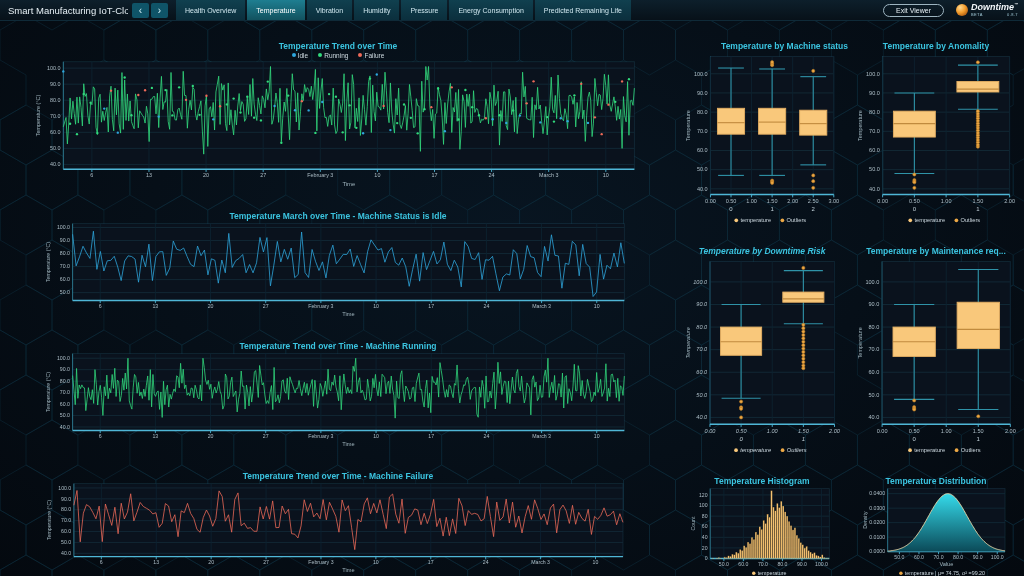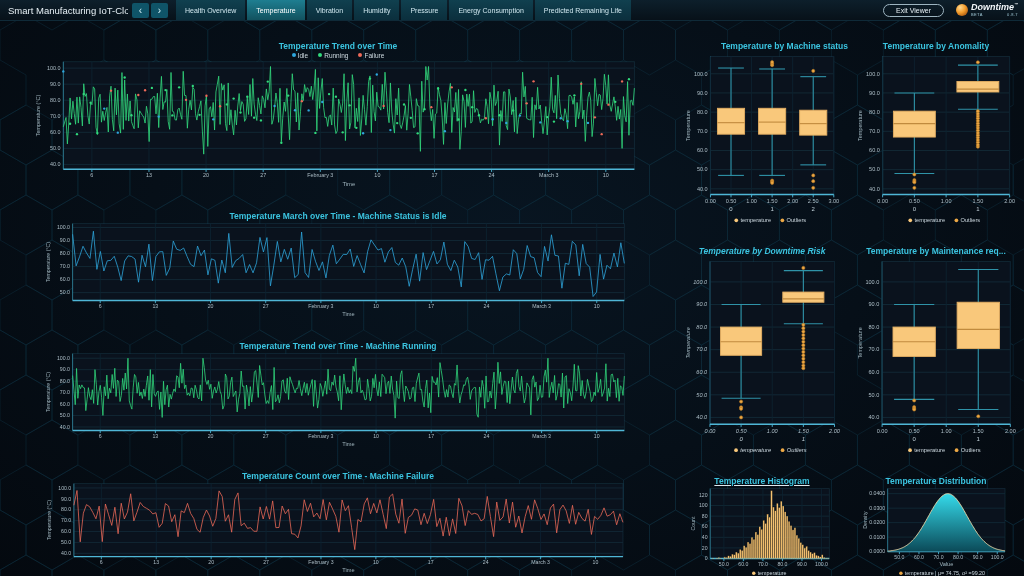--- a/index.html
+++ b/index.html
@@ -640,21 +640,21 @@
             <line x1="634.4" y1="91" x2="634.4" y2="94" stroke="#4fb6d6" stroke-width="1"></line>
             <text x="634.4" y="100" font-size="6" fill="#aebfc8" text-anchor="middle">10</text>
           </g>
           <line x1="34" y1="91" x2="666" y2="91" stroke="#4fb6d6" stroke-width="1.6"></line>
           <text x="350" y="109" font-size="6.5" fill="#9fb4bd" text-anchor="middle">Time</text>
           <text x="8" y="47" font-size="6" fill="#9fb4bd" text-anchor="middle" transform="rotate(-90 8 47)">Temperature (°C)</text>
           <path d="M34.0 28.1L35.5 44.6L37.0 61.5L38.5 20.0L40.0 54.2L41.5 38.9L43.1 43.1L44.6 38.8L46.1 41.9L47.6 42.3L49.1 68.3L50.6 55.3L52.1 42.0L53.6 52.0L55.1 55.8L56.6 44.3L58.1 60.0L59.6 21.3L61.2 38.7L62.7 61.9L64.2 46.7L65.7 39.3L67.2 53.0L68.7 73.8L70.2 41.0L71.7 51.3L73.2 27.6L74.7 54.7L76.2 42.7L77.7 47.9L79.3 26.9L80.8 42.8L82.3 19.8L83.8 52.1L85.3 33.3L86.8 35.4L88.3 57.9L89.8 50.9L91.3 31.4L92.8 44.9L94.3 25.2L95.8 43.5L97.4 8.3L98.9 57.2L100.4 62.4L101.9 66.6L103.4 41.5L104.9 26.9L106.4 29.6L107.9 48.4L109.4 36.0L110.9 51.4L112.4 46.9L113.9 54.4L115.5 43.6L117.0 52.0L118.5 39.2L120.0 28.6L121.5 56.4L123.0 21.3L124.5 64.0L126.0 26.9L127.5 49.0L129.0 52.0L130.5 47.4L132.0 45.7L133.6 66.9L135.1 46.9L136.6 76.1L138.1 34.7L139.6 61.5L141.1 44.5L142.6 39.1L144.1 64.2L145.6 49.6L147.1 55.1L148.6 48.4L150.1 43.5L151.7 46.6L153.2 28.4L154.7 29.7L156.2 42.1L157.7 14.1L159.2 36.9L160.7 20.8L162.2 43.1L163.7 38.9L165.2 50.6L166.7 48.0L168.2 51.3L169.8 42.4L171.3 43.1L172.8 53.6L174.3 39.2L175.8 44.4L177.3 53.3L178.8 55.0L180.3 38.8L181.8 57.1L183.3 8.3L184.8 19.0L186.3 33.3L187.9 38.3L189.4 33.5L190.9 43.9L192.4 38.0L193.9 54.2L195.4 45.9L196.9 41.2L198.4 48.1L199.9 43.7L201.4 35.0L202.9 46.0L204.4 49.9L206.0 66.6L207.5 62.6L209.0 26.4L210.5 30.5L212.0 54.9L213.5 51.5L215.0 35.8L216.5 29.9L218.0 52.2L219.5 48.9L221.0 45.8L222.5 69.8L224.1 55.2L225.6 48.4L227.1 22.9L228.6 40.5L230.1 40.1L231.6 66.5L233.1 39.0L234.6 47.5L236.1 62.9L237.6 40.8L239.1 58.5L240.6 46.8L242.2 24.2L243.7 22.4L245.2 36.7L246.7 53.2L248.2 16.6L249.7 27.8L251.2 38.9L252.7 36.3L254.2 50.3L255.7 60.2L257.2 56.9L258.7 60.1L260.3 47.4L261.8 39.6L263.3 67.1L264.8 18.8L266.3 58.2L267.8 56.0L269.3 50.2L270.8 59.4L272.3 51.9L273.8 34.3L275.3 33.0L276.8 45.9L278.4 48.4L279.9 31.2L281.4 55.6L282.9 29.5L284.4 34.5L285.9 38.4L287.4 43.5L288.9 48.0L290.4 42.7L291.9 42.9L293.4 33.8L294.9 43.4L296.5 51.2L298.0 42.7L299.5 35.8L301.0 47.7L302.5 37.2L304.0 50.7L305.5 43.8L307.0 38.0L308.5 32.6L310.0 63.4L311.5 33.5L313.0 46.8L314.6 65.4L316.1 55.6L317.6 37.2L319.1 41.3L320.6 51.9L322.1 43.5L323.6 34.4L325.1 49.5L326.6 20.8L328.1 43.7L329.6 45.5L331.1 35.5L332.7 39.2L334.2 27.6L335.7 41.3L337.2 47.2L338.7 57.0L340.2 28.4L341.7 67.3L343.2 43.4L344.7 26.3L346.2 38.6L347.7 48.6L349.2 41.4L350.8 48.1L352.3 44.4L353.8 48.8L355.3 17.4L356.8 23.3L358.3 8.3L359.8 46.9L361.3 35.8L362.8 30.6L364.3 48.0L365.8 44.9L367.3 48.6L368.9 56.0L370.4 55.3L371.9 32.3L373.4 42.9L374.9 57.2L376.4 52.0L377.9 31.4L379.4 42.1L380.9 26.8L382.4 43.7L383.9 51.4L385.4 35.3L387.0 52.2L388.5 26.6L390.0 28.5L391.5 30.6L393.0 48.9L394.5 37.1L396.0 34.6L397.5 48.6L399.0 28.7L400.5 43.6L402.0 50.7L403.5 76.9L405.1 34.4L406.6 53.5L408.1 54.4L409.6 27.2L411.1 22.6L412.6 44.2L414.1 57.9L415.6 40.1L417.1 42.9L418.6 46.5L420.1 55.2L421.6 53.7L423.2 42.2L424.7 41.4L426.2 57.9L427.7 37.0L429.2 30.9L430.7 25.3L432.2 44.4L433.7 44.0L435.2 57.4L436.7 64.2L438.2 42.9L439.7 33.4L441.3 65.1L442.8 48.1L444.3 70.7L445.8 29.1L447.3 35.7L448.8 35.6L450.3 38.9L451.8 30.5L453.3 52.8L454.8 13.3L456.3 22.5L457.8 32.2L459.4 45.0L460.9 53.1L462.4 44.2L463.9 52.8L465.4 38.9L466.9 40.2L468.4 48.1L469.9 53.5L471.4 37.3L472.9 39.2L474.4 16.0L475.9 43.2L477.5 59.5L479.0 50.1L480.5 45.6L482.0 38.7L483.5 39.4L485.0 32.6L486.5 30.0L488.0 38.1L489.5 55.4L491.0 45.8L492.5 43.3L494.0 41.9L495.6 41.9L497.1 72.2L498.6 75.9L500.1 41.2L501.6 53.0L503.1 33.6L504.6 40.6L506.1 65.6L507.6 28.6L509.1 58.2L510.6 57.8L512.1 45.9L513.7 53.9L515.2 37.3L516.7 24.2L518.2 66.4L519.7 47.0L521.2 12.9L522.7 37.2L524.2 23.9L525.7 49.8L527.2 40.5L528.7 34.5L530.2 35.4L531.8 59.1L533.3 34.5L534.8 60.4L536.3 44.7L537.8 29.8L539.3 44.6L540.8 48.0L542.3 25.6L543.8 21.2L545.3 40.7L546.8 45.9L548.3 28.7L549.9 47.1L551.4 59.5L552.9 53.5L554.4 36.5L555.9 39.4L557.4 42.0L558.9 73.2L560.4 32.7L561.9 28.4L563.4 41.4L564.9 35.5L566.4 56.9L568.0 53.8L569.5 39.2L571.0 53.0L572.5 52.6L574.0 29.5L575.5 21.9L577.0 35.7L578.5 8.3L580.0 53.2L581.5 42.3L583.0 35.7L584.5 47.9L586.1 28.0L587.6 56.4L589.1 50.4L590.6 37.5L592.1 38.1L593.6 52.8L595.1 25.3L596.6 65.3L598.1 29.6L599.6 28.2L601.1 60.2L602.6 43.2L604.2 47.7L605.7 57.0L607.2 40.3L608.7 15.2L610.2 45.4L611.7 45.7L613.2 16.8L614.7 25.3L616.2 51.5L617.7 33.8L619.2 49.4L620.7 54.4L622.3 46.5L623.8 32.5L625.3 40.1L626.8 46.7L628.3 58.0L629.8 55.7L631.3 47.1L632.8 51.2L634.3 24.6L635.8 47.3L637.3 42.7L638.8 32.4L640.4 52.1L641.9 48.0L643.4 42.5L644.9 14.6L646.4 57.4L647.9 42.7L649.4 52.2L650.9 27.2L652.4 26.5L653.9 35.4L655.4 33.4L656.9 53.4L658.5 31.3L660.0 57.6L661.5 39.8L663.0 41.6L664.5 50.9L666.0 28.7" fill="none" stroke="#31d97c" stroke-width="0.9" stroke-linejoin="round"></path>
         </svg>
       </section>
       <section class="panel" style="width: 676px; height: 126px;">
-        <div class="ctitle">Temperature Count over Time - Machine Failure</div>
+        <div class="ctitle">Temperature Trend over Time - Machine Failure</div>
         <svg width="676" height="111" viewBox="0 0 676 111">
           <rect x="34" y="3" width="632" height="84" fill="#0a121d" stroke="rgba(77,166,199,0.16)"></rect>
           <g>
             <line x1="34" y1="83.23880597014926" x2="666" y2="83.23880597014926" stroke="#122a37" stroke-width="1"></line>
             <text x="31" y="85.23880597014926" font-size="6" fill="#aebfc8" text-anchor="end">40.0</text>
             <line x1="34" y1="70.70149253731343" x2="666" y2="70.70149253731343" stroke="#122a37" stroke-width="1"></line>
             <text x="31" y="72.70149253731343" font-size="6" fill="#aebfc8" text-anchor="end">50.0</text>
             <line x1="34" y1="58.16417910447761" x2="666" y2="58.16417910447761" stroke="#122a37" stroke-width="1"></line>
             <text x="31" y="60.16417910447761" font-size="6" fill="#aebfc8" text-anchor="end">60.0</text>
             <line x1="34" y1="45.626865671641795" x2="666" y2="45.626865671641795" stroke="#122a37" stroke-width="1"></line>
@@ -1042,21 +1042,21 @@
               <circle cx="60.05" cy="209" r="2" fill="#f9c87b"></circle>
               <text x="64.55" y="211" font-size="6.2" fill="#cfdbe2" text-anchor="start">temperature</text>
             </g>
             <g>
               <circle cx="110.15" cy="209" r="2" fill="#eda845"></circle>
               <text x="114.65" y="211" font-size="6.2" fill="#cfdbe2" text-anchor="start">Outliers</text>
             </g>
           </g>
         </svg>
       </section>
-      <section class="panel" style="width: 172px; height: 121px; text-decoration: underline;">
+      <section class="panel" style="width: 172px; height: 121px;">
         <div class="ctitle">Temperature Histogram</div>
         <svg width="172" height="106" viewBox="0 0 172 106">
           <rect x="26" y="3" width="138" height="81" fill="#0a121d" stroke="rgba(77,166,199,0.16)"></rect>
           <g>
             <line x1="26" y1="84" x2="164" y2="84" stroke="#122a37" stroke-width="1"></line>
             <text x="23" y="86" font-size="6" fill="#aebfc8" text-anchor="end">0</text>
             <line x1="26" y1="71.72727272727273" x2="164" y2="71.72727272727273" stroke="#122a37" stroke-width="1"></line>
             <text x="23" y="73.72727272727273" font-size="6" fill="#aebfc8" text-anchor="end">20</text>
             <line x1="26" y1="59.45454545454546" x2="164" y2="59.45454545454546" stroke="#122a37" stroke-width="1"></line>
             <text x="23" y="61.45454545454546" font-size="6" fill="#aebfc8" text-anchor="end">40</text>

